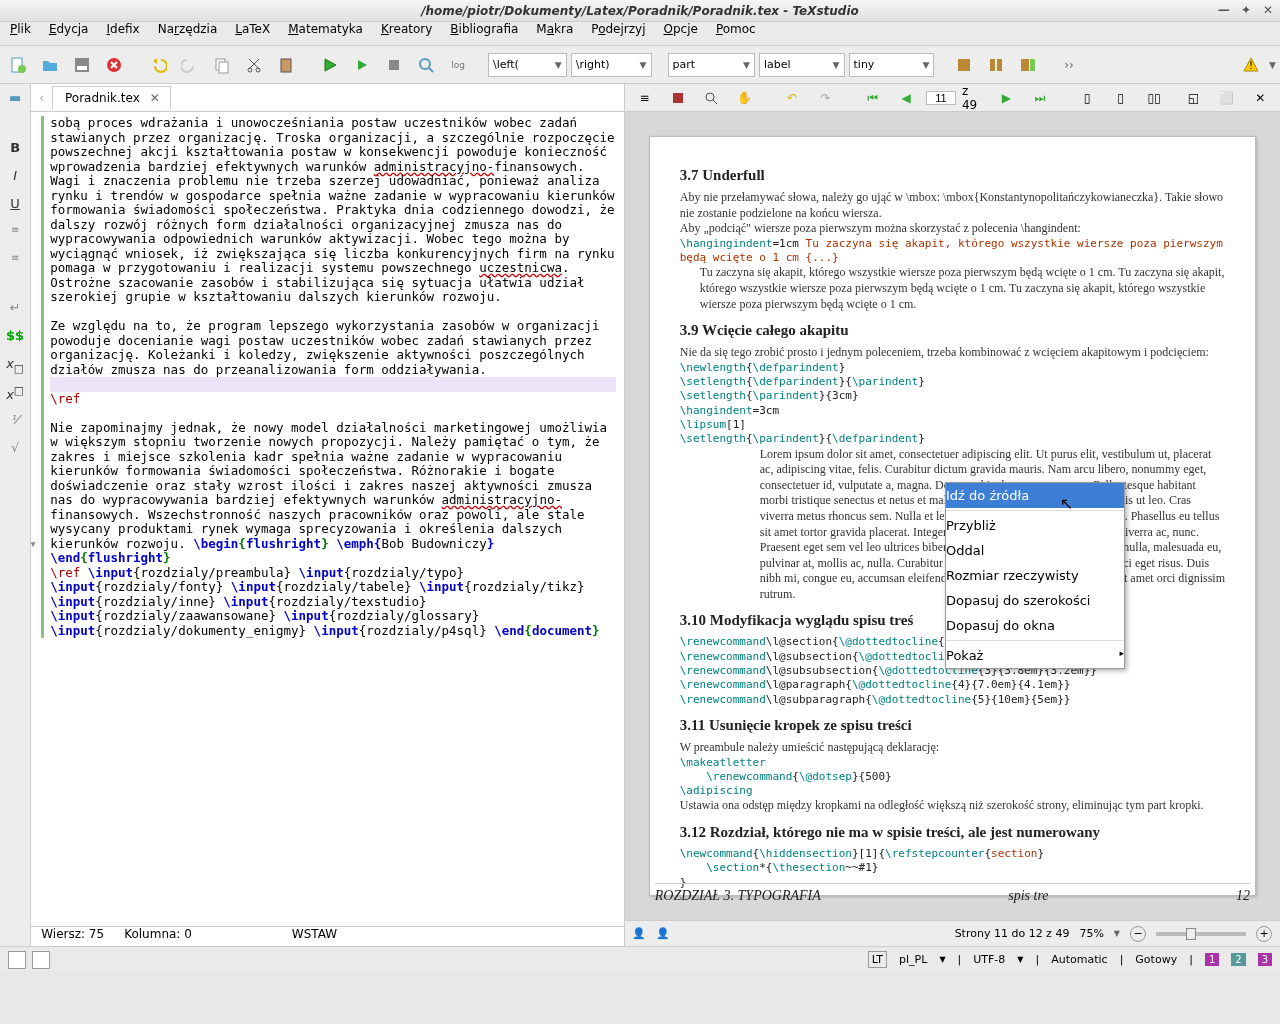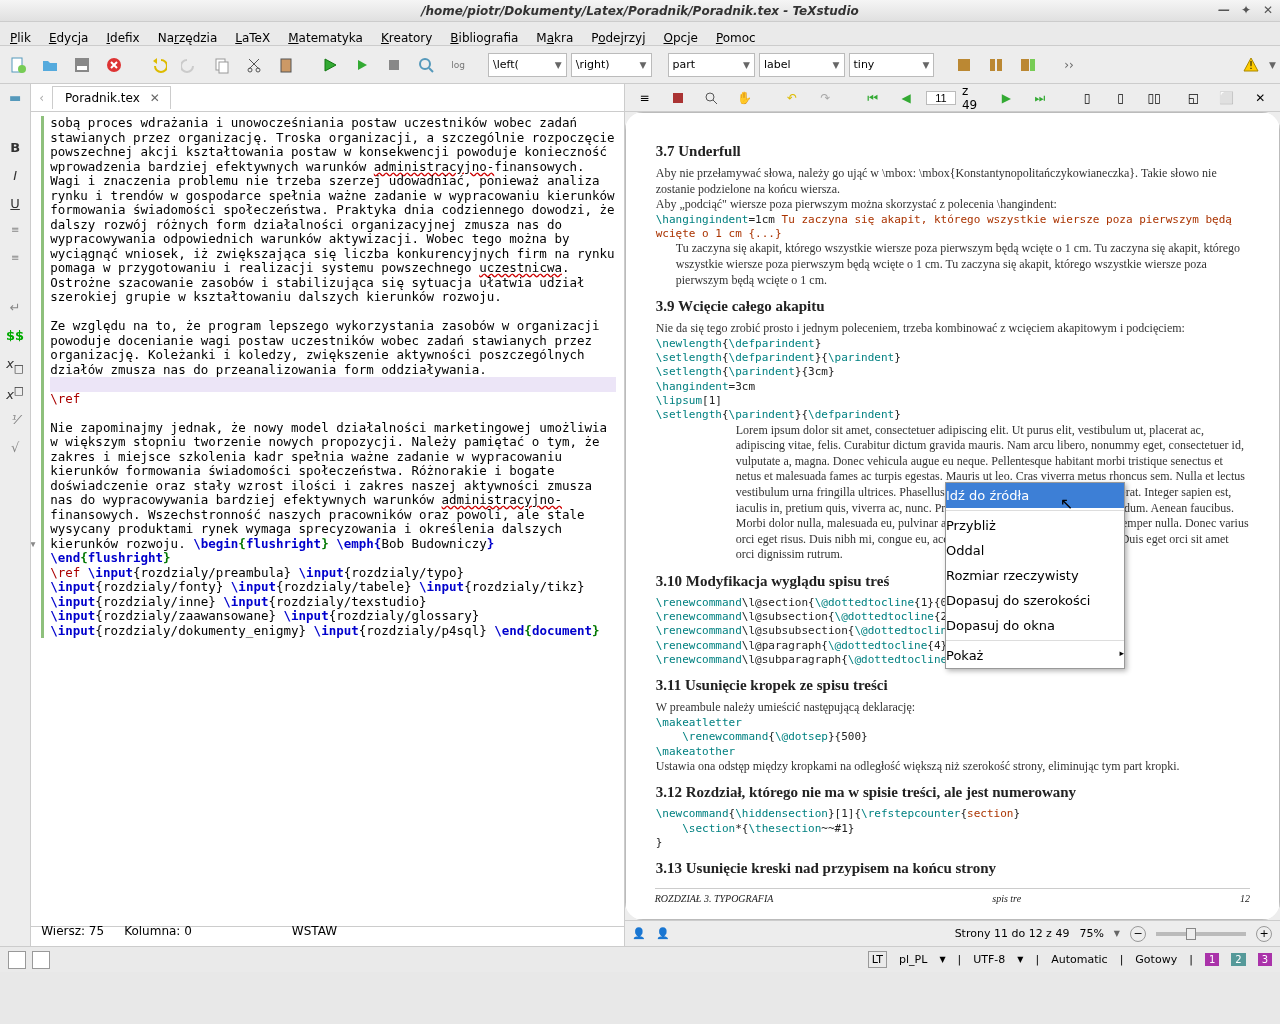--- a/index.html
+++ b/index.html
@@ -1,45 +1,45 @@
 <!DOCTYPE html>
 <html><head>
 <meta charset="utf-8">
 <style>
 * { margin:0; padding:0; box-sizing:border-box; }
 body { font-family:"DejaVu Sans",Arial,sans-serif; font-size:12px; background:#e8e8e8; width:1280px; height:1024px; overflow:hidden; position:relative; }
 .titlebar { height:22px; background:linear-gradient(#f5f5f5,#e0e0e0); display:flex; align-items:center; justify-content:center; font-style:italic; font-weight:bold; color:#333; position:relative; border-bottom:1px solid #ccc;}
 .winbtns { position:absolute; right:4px; top:2px; display:flex; gap:6px;}
 .winbtns span { width:16px; height:16px; display:inline-flex; align-items:center; justify-content:center; color:#555; cursor:pointer;}
-.menubar { height:24px; background:#eaeaea; display:flex; align-items:flex-end; padding:0 10px; gap:18px; border-bottom:1px solid #ccc;}
+.menubar { height:24px; background:#eaeaea; display:flex; align-items:flex-start; padding:0 10px; gap:18px; border-bottom:1px solid #ccc;}
 .menubar span { cursor:pointer;}
 .menubar span u { text-decoration:underline;}
 .toolbar { height:38px; background:#ededed; border-bottom:1px solid #ccc; display:flex; align-items:center; padding:0 4px; gap:4px;}
 .tbtn { width:28px; height:28px; display:inline-flex; align-items:center; justify-content:center; cursor:pointer; border:1px solid transparent;}
 .sep { width:8px;}
 .combo { height:24px; border:1px solid #bbb; background:#fff; display:inline-flex; align-items:center; padding:0 4px; gap:4px; font-size:11px;}
 .combo .cdrop { color:#666; font-size:9px;}
 .main { display:flex; height:862px;}
 .leftcol { width:32px; background:#ededed; border-right:1px solid #ccc; display:flex; flex-direction:column; align-items:center; padding-top:6px; gap:10px;}
 .leftcol div { width:22px; height:18px; font-size:13px; text-align:center; cursor:pointer; color:#333;}
 .editpane { width:608px; display:flex; flex-direction:column; background:#fff;}
 .tabs { height:28px; display:flex; align-items:center; border-bottom:1px solid #ccc; padding-left:8px; gap:8px;}
 .tab { padding:4px 10px 4px 12px; display:flex; align-items:center; gap:10px; border:1px solid #ccc; border-bottom:none; background:#fff;}
 .editor { flex:1; background:#fff; position:relative; font-family:"DejaVu Sans Mono",monospace; font-size:12.5px; line-height:14.5px; padding:4px 8px 4px 10px; overflow:hidden;}
 .editor .block { border-left:3px solid #8ec07c; padding-left:6px;}
 .red { color:#aa0000;margin-top:32px;}
 .blue { color:#0000cc; font-weight:bold;}
 .green { color:#007700; font-weight:bold;}
 .lavline { background:#ece5f7;}
 .wavy { text-decoration:underline wavy #cc0000;}
-.statusline { height:20px; border-top:1px solid #ccc; font-size:12px; display:flex; align-items:flex-end; padding:8px 10px; gap:20px;}
+.statusline { height:20px; border-top:1px solid #ccc; font-size:12px; display:flex; align-items:flex-start; padding:0 10px; gap:20px;}
 .preview { flex:1; display:flex; flex-direction:column; border-left:1px solid #ccc; background:#ededed;}
 .pvtoolbar { height:28px; display:flex; align-items:center; padding:0 6px; gap:6px; border-bottom:1px solid #ccc;}
 .pvtoolbar .pginput { width:30px; border:1px solid #bbb; text-align:center; font-size:11px;}
-.pvpage { flex:1; background:#d8d8d8; overflow:hidden; position:relative; padding:0;border-radius:18px;}
+.pvpage { flex:1; background:#d8d8d8; overflow:hidden; position:relative; padding:24px;}
 .page { background:#fff; border:1px solid #bbb; box-shadow:1px 1px 3px rgba(0,0,0,0.2); height:100%; padding:20px 30px; font-family:"Times New Roman",serif; font-size:11px; color:#222; overflow:hidden;}
 .page h3 { font-size:15px; margin:10px 0 6px 0; font-weight:bold;}
 .page .sm { font-size:12px; color:#333; line-height:1.3;}
 .page .code { font-family:"DejaVu Sans Mono",monospace; font-size:11px; line-height:1.3;}
 .page .tg { color:#008080;} .page .tr { color:#aa3300;}
 .ctx { position:absolute; left:945px; top:482px; width:180px; background:#fff; border:1px solid #999; box-shadow:2px 2px 5px rgba(0,0,0,0.3); font-size:13px; z-index:100;}
 .ctx div { padding:5px 0; cursor:pointer;}
 .ctx .sel { background:#3d7fd6; color:#fff;}
 .ctx .csep { height:1px; background:#ddd; padding:0; margin:2px 0;}
 .ctx .sub::after { content:"▸"; float:right; font-size:9px;}
@@ -340,26 +340,26 @@
         <p class="code"><span class="tg">\hangingindent</span>=1cm <span class="tr">Tu zaczyna się akapit, którego wszystkie wiersze poza pierwszym będą wcięte o 1 cm {...}</span></p>
         <p class="sm" style="margin-left:20px">Tu zaczyna się akapit, którego wszystkie wiersze poza pierwszym będą wcięte o 1 cm. Tu zaczyna się akapit, którego wszystkie wiersze poza pierwszym będą wcięte o 1 cm. Tu zaczyna się akapit, którego wszystkie wiersze poza pierwszym będą wcięte o 1 cm.</p>
         <h3>3.9    Wcięcie całego akapitu</h3>
         <p class="sm">Nie da się tego zrobić prosto i jednym poleceniem, trzeba kombinować z wcięciem akapitowym i podcięciem:</p>
         <p class="code"><span class="tg">\newlength</span>{<span class="tg">\defparindent</span>}<br><span class="tg">\setlength</span>{<span class="tg">\defparindent</span>}{<span class="tg">\parindent</span>}<br><span class="tg">\setlength</span>{<span class="tg">\parindent</span>}{3cm}<br><span class="tg">\hangindent</span>=3cm<br><span class="tg">\lipsum</span>[1]<br><span class="tg">\setlength</span>{<span class="tg">\parindent</span>}{<span class="tg">\defparindent</span>}</p>
         <p class="sm" style="margin-left:80px">Lorem ipsum dolor sit amet, consectetuer adipiscing elit. Ut purus elit, vestibulum ut, placerat ac, adipiscing vitae, felis. Curabitur dictum gravida mauris. Nam arcu libero, nonummy eget, consectetuer id, vulputate a, magna. Donec vehicula augue eu neque. Pellentesque habitant morbi tristique senectus et netus et malesuada fames ac turpis egestas. Mauris ut leo. Cras viverra metus rhoncus sem. Nulla et lectus vestibulum urna fringilla ultrices. Phasellus eu tellus sit amet tortor gravida placerat. Integer sapien est, iaculis in, pretium quis, viverra ac, nunc. Praesent eget sem vel leo ultrices bibendum. Aenean faucibus. Morbi dolor nulla, malesuada eu, pulvinar at, mollis ac, nulla. Curabitur auctor semper nulla. Donec varius orci eget risus. Duis nibh mi, congue eu, accumsan eleifend, sagittis quis, diam. Duis eget orci sit amet orci dignissim rutrum.</p>
         <h3>3.10    Modyfikacja wyglądu spisu treś</h3>
         <p class="code"><span class="tg">\renewcommand</span>\l@section{<span class="tg">\@dottedtocline</span>{1}{0em}{1.5em}}<br><span class="tg">\renewcommand</span>\l@subsection{<span class="tg">\@dottedtocline</span>{2}{1.5em}{2.3em}}<br><span class="tg">\renewcommand</span>\l@subsubsection{<span class="tg">\@dottedtocline</span>{3}{3.8em}{3.2em}}<br><span class="tg">\renewcommand</span>\l@paragraph{<span class="tg">\@dottedtocline</span>{4}{7.0em}{4.1em}}<br><span class="tg">\renewcommand</span>\l@subparagraph{<span class="tg">\@dottedtocline</span>{5}{10em}{5em}}</p>
         <h3>3.11    Usunięcie kropek ze spisu treści</h3>
         <p class="sm">W preambule należy umieścić następującą deklarację:</p>
-        <p class="code"><span class="tg">\makeatletter</span><br>&nbsp;&nbsp;&nbsp;&nbsp;<span class="tg">\renewcommand</span>{<span class="tg">\@dotsep</span>}{500}<br><span class="tg">\makeatother</span></p>
+        <p class="code"><span class="tg">\makeatletter</span><br>&nbsp;&nbsp;&nbsp;&nbsp;<span class="tg">\renewcommand</span>{<span class="tg">\@dotsep</span>}{500}<br><span class="tg">\adipiscing</span></p>
         <p class="sm">Ustawia ona odstęp między kropkami na odległość większą niż szerokość strony, eliminując tym part kropki.</p>
         <h3>3.12    Rozdział, którego nie ma w spisie treści, ale jest numerowany</h3>
         <p class="code"><span class="tg">\newcommand</span>{<span class="tg">\hiddensection</span>}[1]{<span class="tg">\refstepcounter</span>{<span class="tr">section</span>}<br>&nbsp;&nbsp;&nbsp;&nbsp;<span class="tg">\section</span>*{<span class="tg">\thesection</span>~~#1}<br>}</p>
         <h3>3.13    Usunięcie kreski nad przypisem na końcu strony</h3>
-        <div style="position:absolute;bottom:16px;left:30px;right:30px;border-top:1px solid #ccc;padding-top:4px;display:flex;font-style:italic;font-size:10px">
+        <div style="position:absolute;bottom:16px;left:30px;right:30px;border-top:1px solid #ccc;padding-top:4px;display:flex;font-style:italic;font-size:14px">
           <span>ROZDZIAŁ 3. TYPOGRAFIA</span>
           <span style="flex:1;text-align:center">spis tre</span>
           <span>12</span>
         </div>
       </div>
     </div>
     <div class="pvstatus">
       <span>👤</span>
       <span>👤</span>
       <div style="flex:1"></div>

